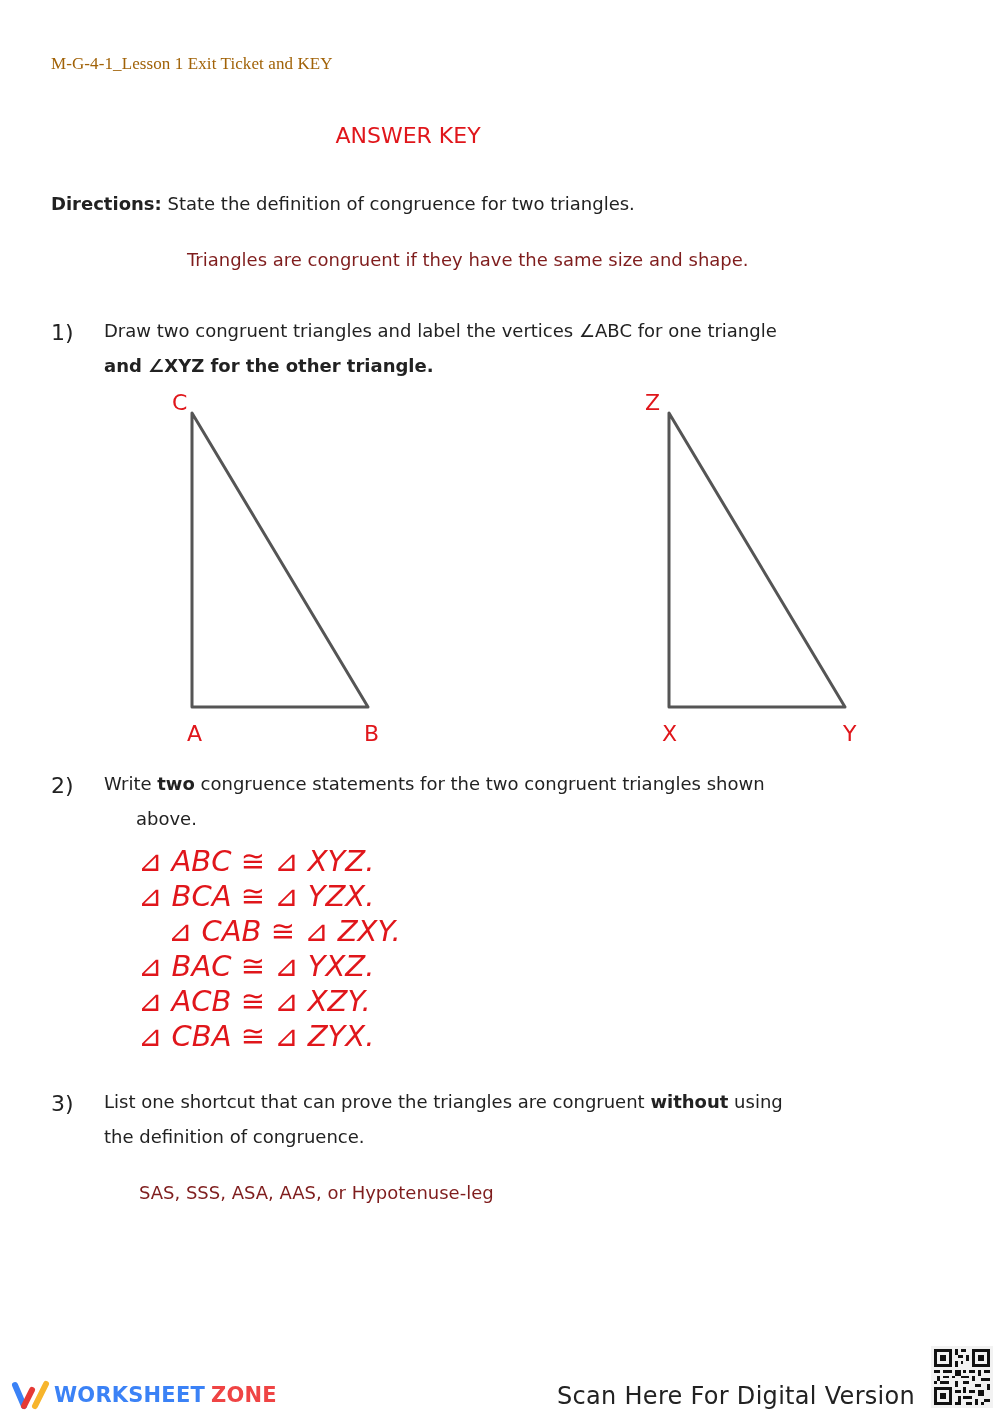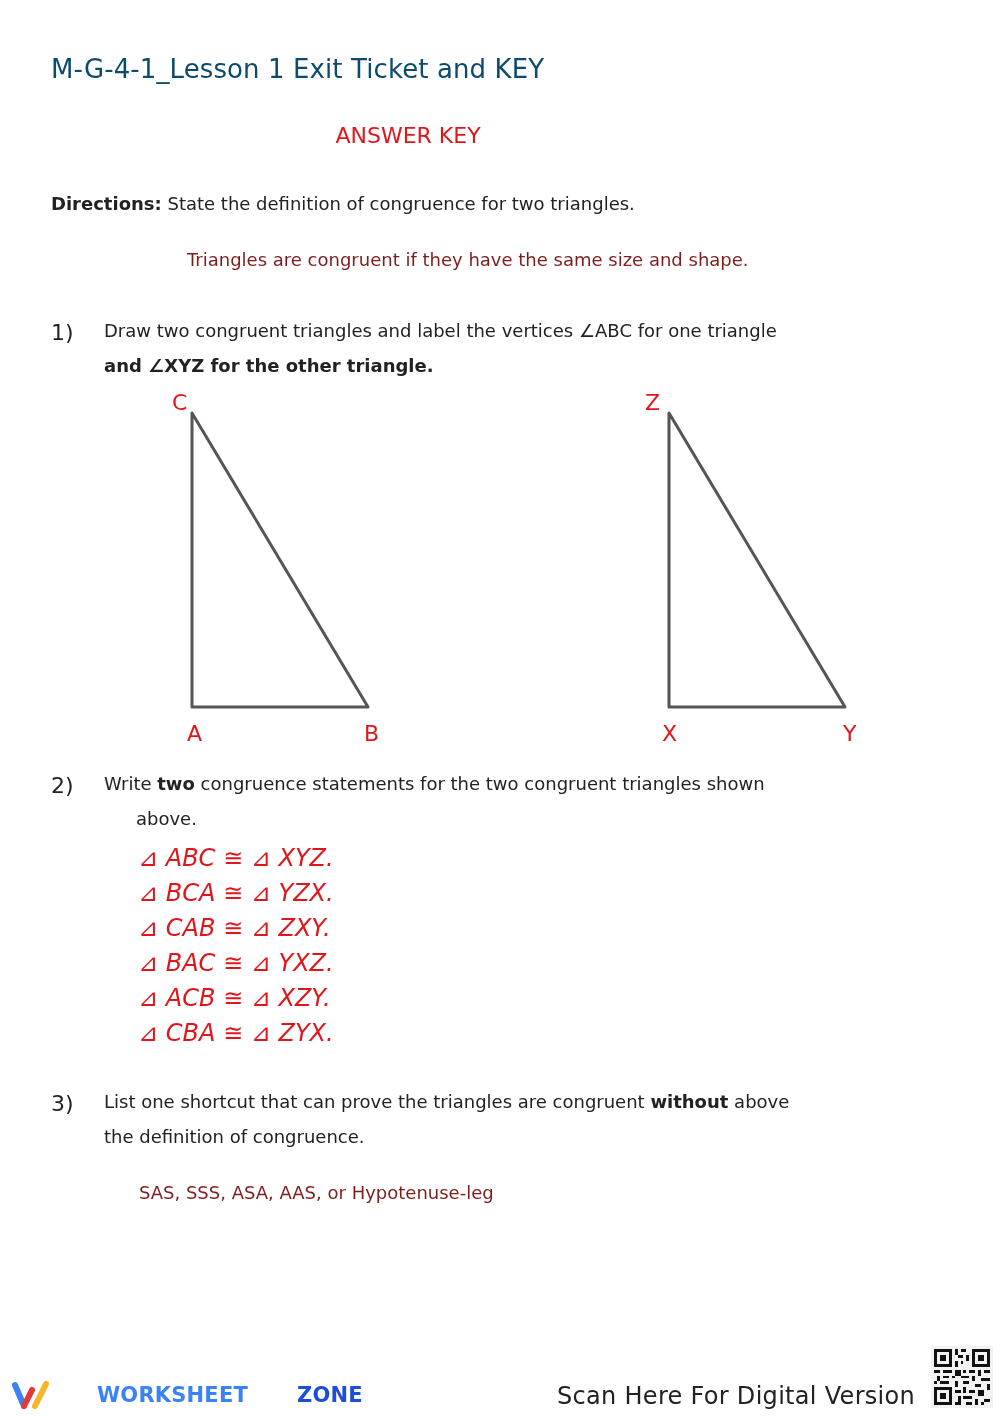--- a/index.html
+++ b/index.html
@@ -1,32 +1,32 @@
 <!DOCTYPE html>
 <html><head>
 <meta charset="utf-8">
 <style>
   html, body { margin:0; padding:0; background:#ffffff; }
   body { width:1000px; height:1416px; position:relative; overflow:hidden;
          font-family:"DejaVu Sans", "Liberation Sans", sans-serif; color:#222; }
   .abs { position:absolute; }
-  .doc-title { left:51px; top:54px; font-size:26px; color:#0c4a6e; letter-spacing:0.1px; }
+  .doc-title { left:51px; top:54px; font-size:17px; color:#a16207; letter-spacing:0.1px;font-family:Liberation Serif, serif; }
   .answer-key { left:0; width:816px; top:123px; text-align:center; font-size:22px; color:#e0161b; }
   .line { font-size:18px; color:#222; white-space:nowrap; }
   .red { color:#7f1d1d; }
   .bold { font-weight:bold; }
   .qnum { font-size:22px; color:#222; }
-  .stmt { font-size:24px; font-style:italic; color:#e0161b; white-space:nowrap; left:138px; }
+  .stmt { font-size:29px; font-style:italic; color:#e0161b; white-space:nowrap; left:138px; }
   .vlabel { font-size:22px; color:#e0161b; }
   svg.tri { position:absolute; }
   .footer-text { font-size:24px; color:#222; left:557px; top:1382px; letter-spacing:0.3px; }
-  .logo { left:10px; top:1378px; height:34px; display:flex; align-items:center;gap:43px; }
+  .logo { left:10px; top:1378px; height:34px; display:flex; align-items:center; }
   .logo-text { font-size:21px; font-weight:bold; letter-spacing:0.2px; }
   .logo-a { color:#3b82f6; }
-  .logo-b { color:#1d4ed8; margin-left:6px; }
+  .logo-b { color:#ef4444; margin-left:6px; }
   .qr { left:931px; top:1346px; width:62px; height:62px; background:#f2f2f2; }
 </style>
 </head>
 <body>
 
 <div class="abs doc-title">M-G-4-1_Lesson 1 Exit Ticket and KEY</div>
 <div class="abs answer-key">ANSWER KEY</div>
 
 <div class="abs line" style="left:51px; top:193px;">
   <span class="bold">Directions:</span><span> State the definition of congruence for two triangles.</span>
@@ -52,28 +52,28 @@
 <div class="abs vlabel" style="left:843px; top:721px;">Y</div>
 
 <div class="abs qnum" style="left:51px; top:773px;">2)</div>
 <div class="abs line" style="left:104px; top:773px;">
   <span>Write </span><span class="bold">two</span><span> congruence statements for the two congruent triangles shown</span>
 </div>
 <div class="abs line" style="left:104px; top:808px;margin-left:32px;">above.</div>
 
 <div class="abs stmt" style="top:844px;">⊿ ABC ≅ ⊿ XYZ.</div>
 <div class="abs stmt" style="top:879px;text-align:center;">⊿ BCA ≅ ⊿ YZX.</div>
-<div class="abs stmt" style="top:914px;">⊿ CAB ≅ ⊿ ZXY.</div>
+<div class="abs stmt" style="top:914px;margin-left:30px;">⊿ CAB ≅ ⊿ ZXY.</div>
 <div class="abs stmt" style="top:949px;">⊿ BAC ≅ ⊿ YXZ.</div>
 <div class="abs stmt" style="top:984px;">⊿ ACB ≅ ⊿ XZY.</div>
 <div class="abs stmt" style="top:1019px;">⊿ CBA ≅ ⊿ ZYX.</div>
 
 <div class="abs qnum" style="left:51px; top:1091px;">3)</div>
 <div class="abs line" style="left:104px; top:1091px;">
-  <span>List one shortcut that can prove the triangles are congruent </span><span class="bold">without</span><span> above</span>
+  <span>List one shortcut that can prove the triangles are congruent </span><span class="bold">without</span><span> using</span>
 </div>
 <div class="abs line" style="left:104px; top:1126px;">the definition of congruence.</div>
 <div class="abs line red" style="left:139px; top:1182px;">SAS, SSS, ASA, AAS, or Hypotenuse-leg</div>
 
 <div class="abs logo">
   <svg width="44" height="32" viewBox="0 0 44 32">
     <line x1="5" y1="6" x2="14" y2="27" stroke="#3b82f6" stroke-width="6" stroke-linecap="round"></line>
     <line x1="14" y1="27" x2="22" y2="11" stroke="#e53935" stroke-width="6" stroke-linecap="round"></line>
     <line x1="25" y1="27" x2="36" y2="5" stroke="#f7b52c" stroke-width="6" stroke-linecap="round"></line>
   </svg>

